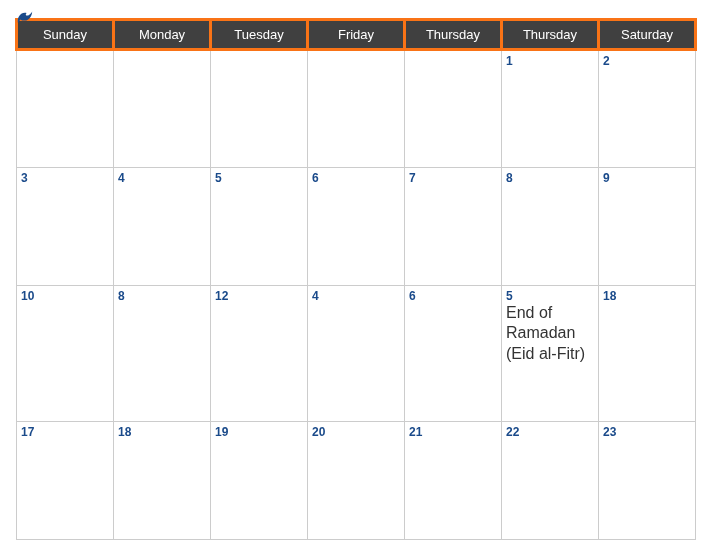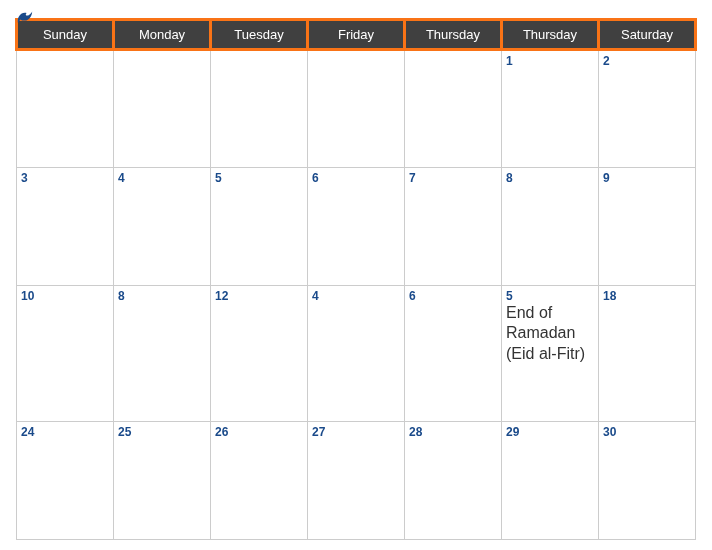--- a/index.html
+++ b/index.html
@@ -184,36 +184,36 @@
           <td>
             <span class="day-number">6</span>
           </td>
           <td><span class="day-number">5</span><span class="event-text">End of Ramadan (Eid al-Fitr)</span></td>
           <td>
             <span class="day-number">18</span>
           </td>
         </tr>
         <tr>
           <td>
-            <span class="day-number">24</span>
-          </td>
-          <td>
-            <span class="day-number">25</span>
-          </td>
-          <td>
-            <span class="day-number">26</span>
-          </td>
-          <td>
-            <span class="day-number">27</span>
-          </td>
-          <td>
-            <span class="day-number">28</span>
-          </td>
-          <td>
-            <span class="day-number">29</span>
-          </td>
-          <td>
-            <span class="day-number">30</span>
+            <span class="day-number">17</span>
+          </td>
+          <td>
+            <span class="day-number">18</span>
+          </td>
+          <td>
+            <span class="day-number">19</span>
+          </td>
+          <td>
+            <span class="day-number">20</span>
+          </td>
+          <td>
+            <span class="day-number">21</span>
+          </td>
+          <td>
+            <span class="day-number">22</span>
+          </td>
+          <td>
+            <span class="day-number">23</span>
           </td>
         </tr>
       </tbody>
   </table>
 </div>
 
 </body></html>

